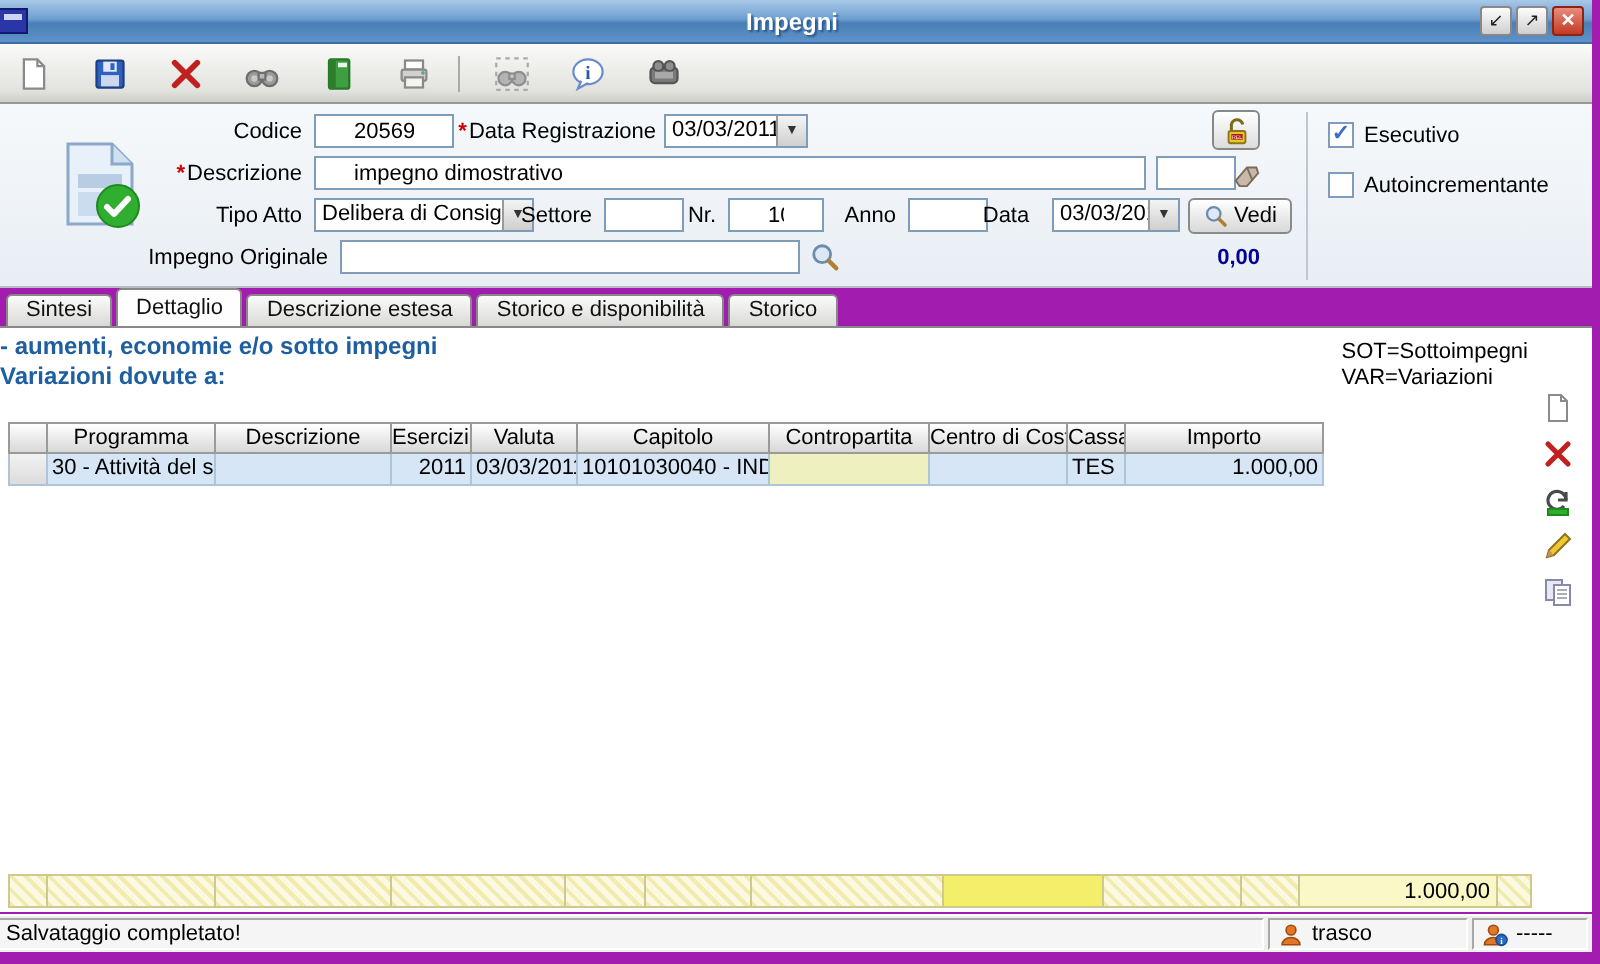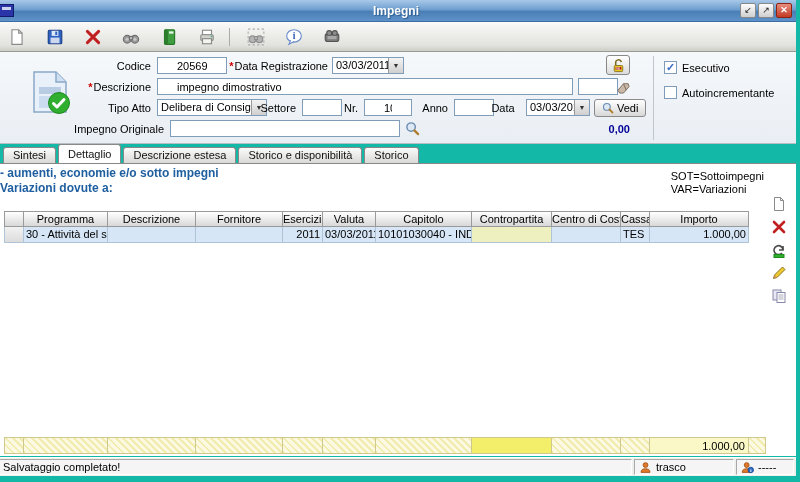--- a/index.html
+++ b/index.html
@@ -1,17 +1,17 @@
 <!DOCTYPE html>
 <html><head>
 <meta charset="utf-8">
 <style>
   * { margin:0; padding:0; box-sizing:border-box; }
   html,body { width:800px; height:482px; overflow:hidden; font-family:"Liberation Sans", sans-serif; }
-  .window { position:relative; width:800px; height:482px; background:#14b8a6;
+  .window { position:relative; width:800px; height:482px; background:#a21caf;
             border-left:4px solid #6b0e4; border-right:4px solid #6b0e4; border-bottom:6px solid #6b0e4; }
   .window::after { content:""; position:absolute; left:-4px; right:-4px; bottom:-6px; height:3px; background:#123a6e; }
 
   
   .titlebar { position:absolute; left:-4px; top:0; width:800px; height:22px;
               background:linear-gradient(#a8c8e8, #6f9fd0 45%, #4a7fb6 55%, #5e92c8);
               display:flex; align-items:center; border-bottom:1px solid #3a6ea5; }
   .app-icon { width:15px; height:13px; margin-left:3px; background:#2a35a8; border:1px solid #111a6e;
               position:relative; }
   .app-icon::after { content:""; position:absolute; left:2px; top:2px; width:9px; height:3px; background:#cdd4f2; }
@@ -290,24 +290,20 @@
         <div class="dc"></div>
       </div>
       <div class="col" style="width:84px;">
         <div class="hc">Programma</div>
         <div class="dc">30 - Attività  del setto</div>
       </div>
       <div class="col" style="width:88px;">
         <div class="hc">Descrizione</div>
         <div class="dc"></div>
       </div>
-      <div class="col" style="width:87px;">
-        <div class="hc">Fornitore</div>
-        <div class="dc"></div>
-      </div>
       <div class="col" style="width:40px;">
         <div class="hc">Esercizio</div>
         <div class="dc num">2011</div>
       </div>
       <div class="col" style="width:53px;">
         <div class="hc">Valuta</div>
         <div class="dc">03/03/2011</div>
       </div>
       <div class="col" style="width:96px;">
         <div class="hc">Capitolo</div>

